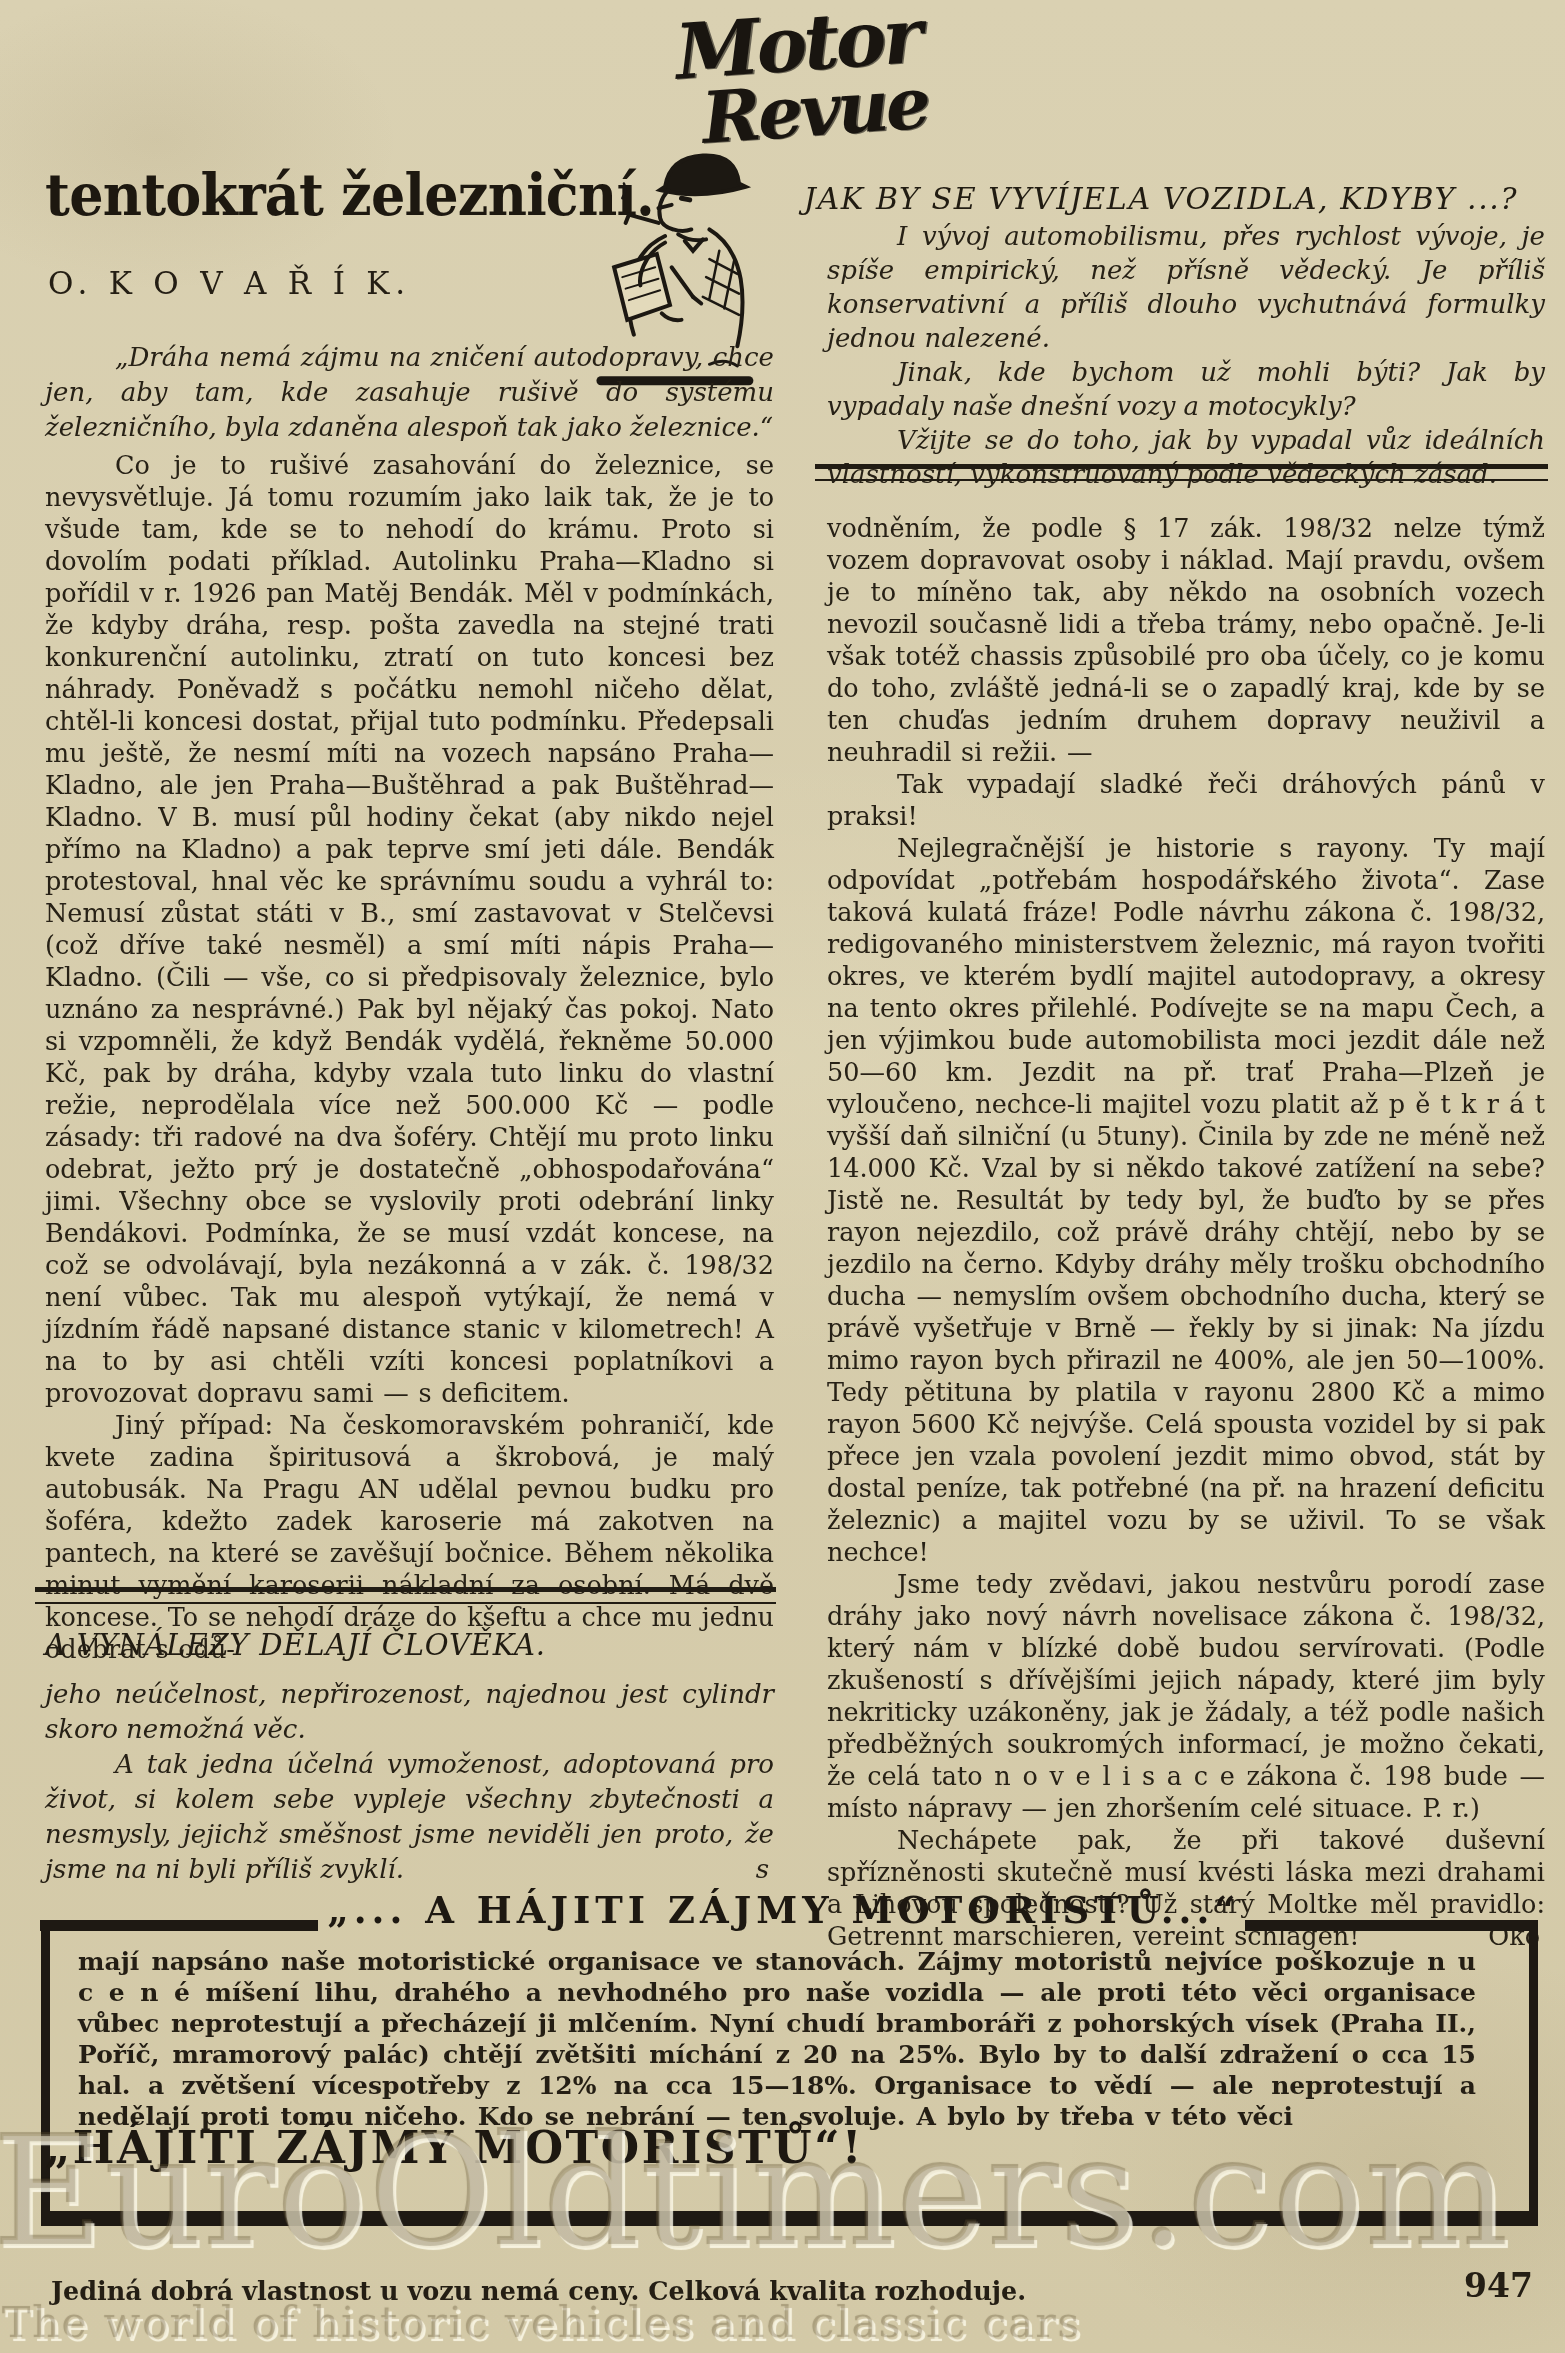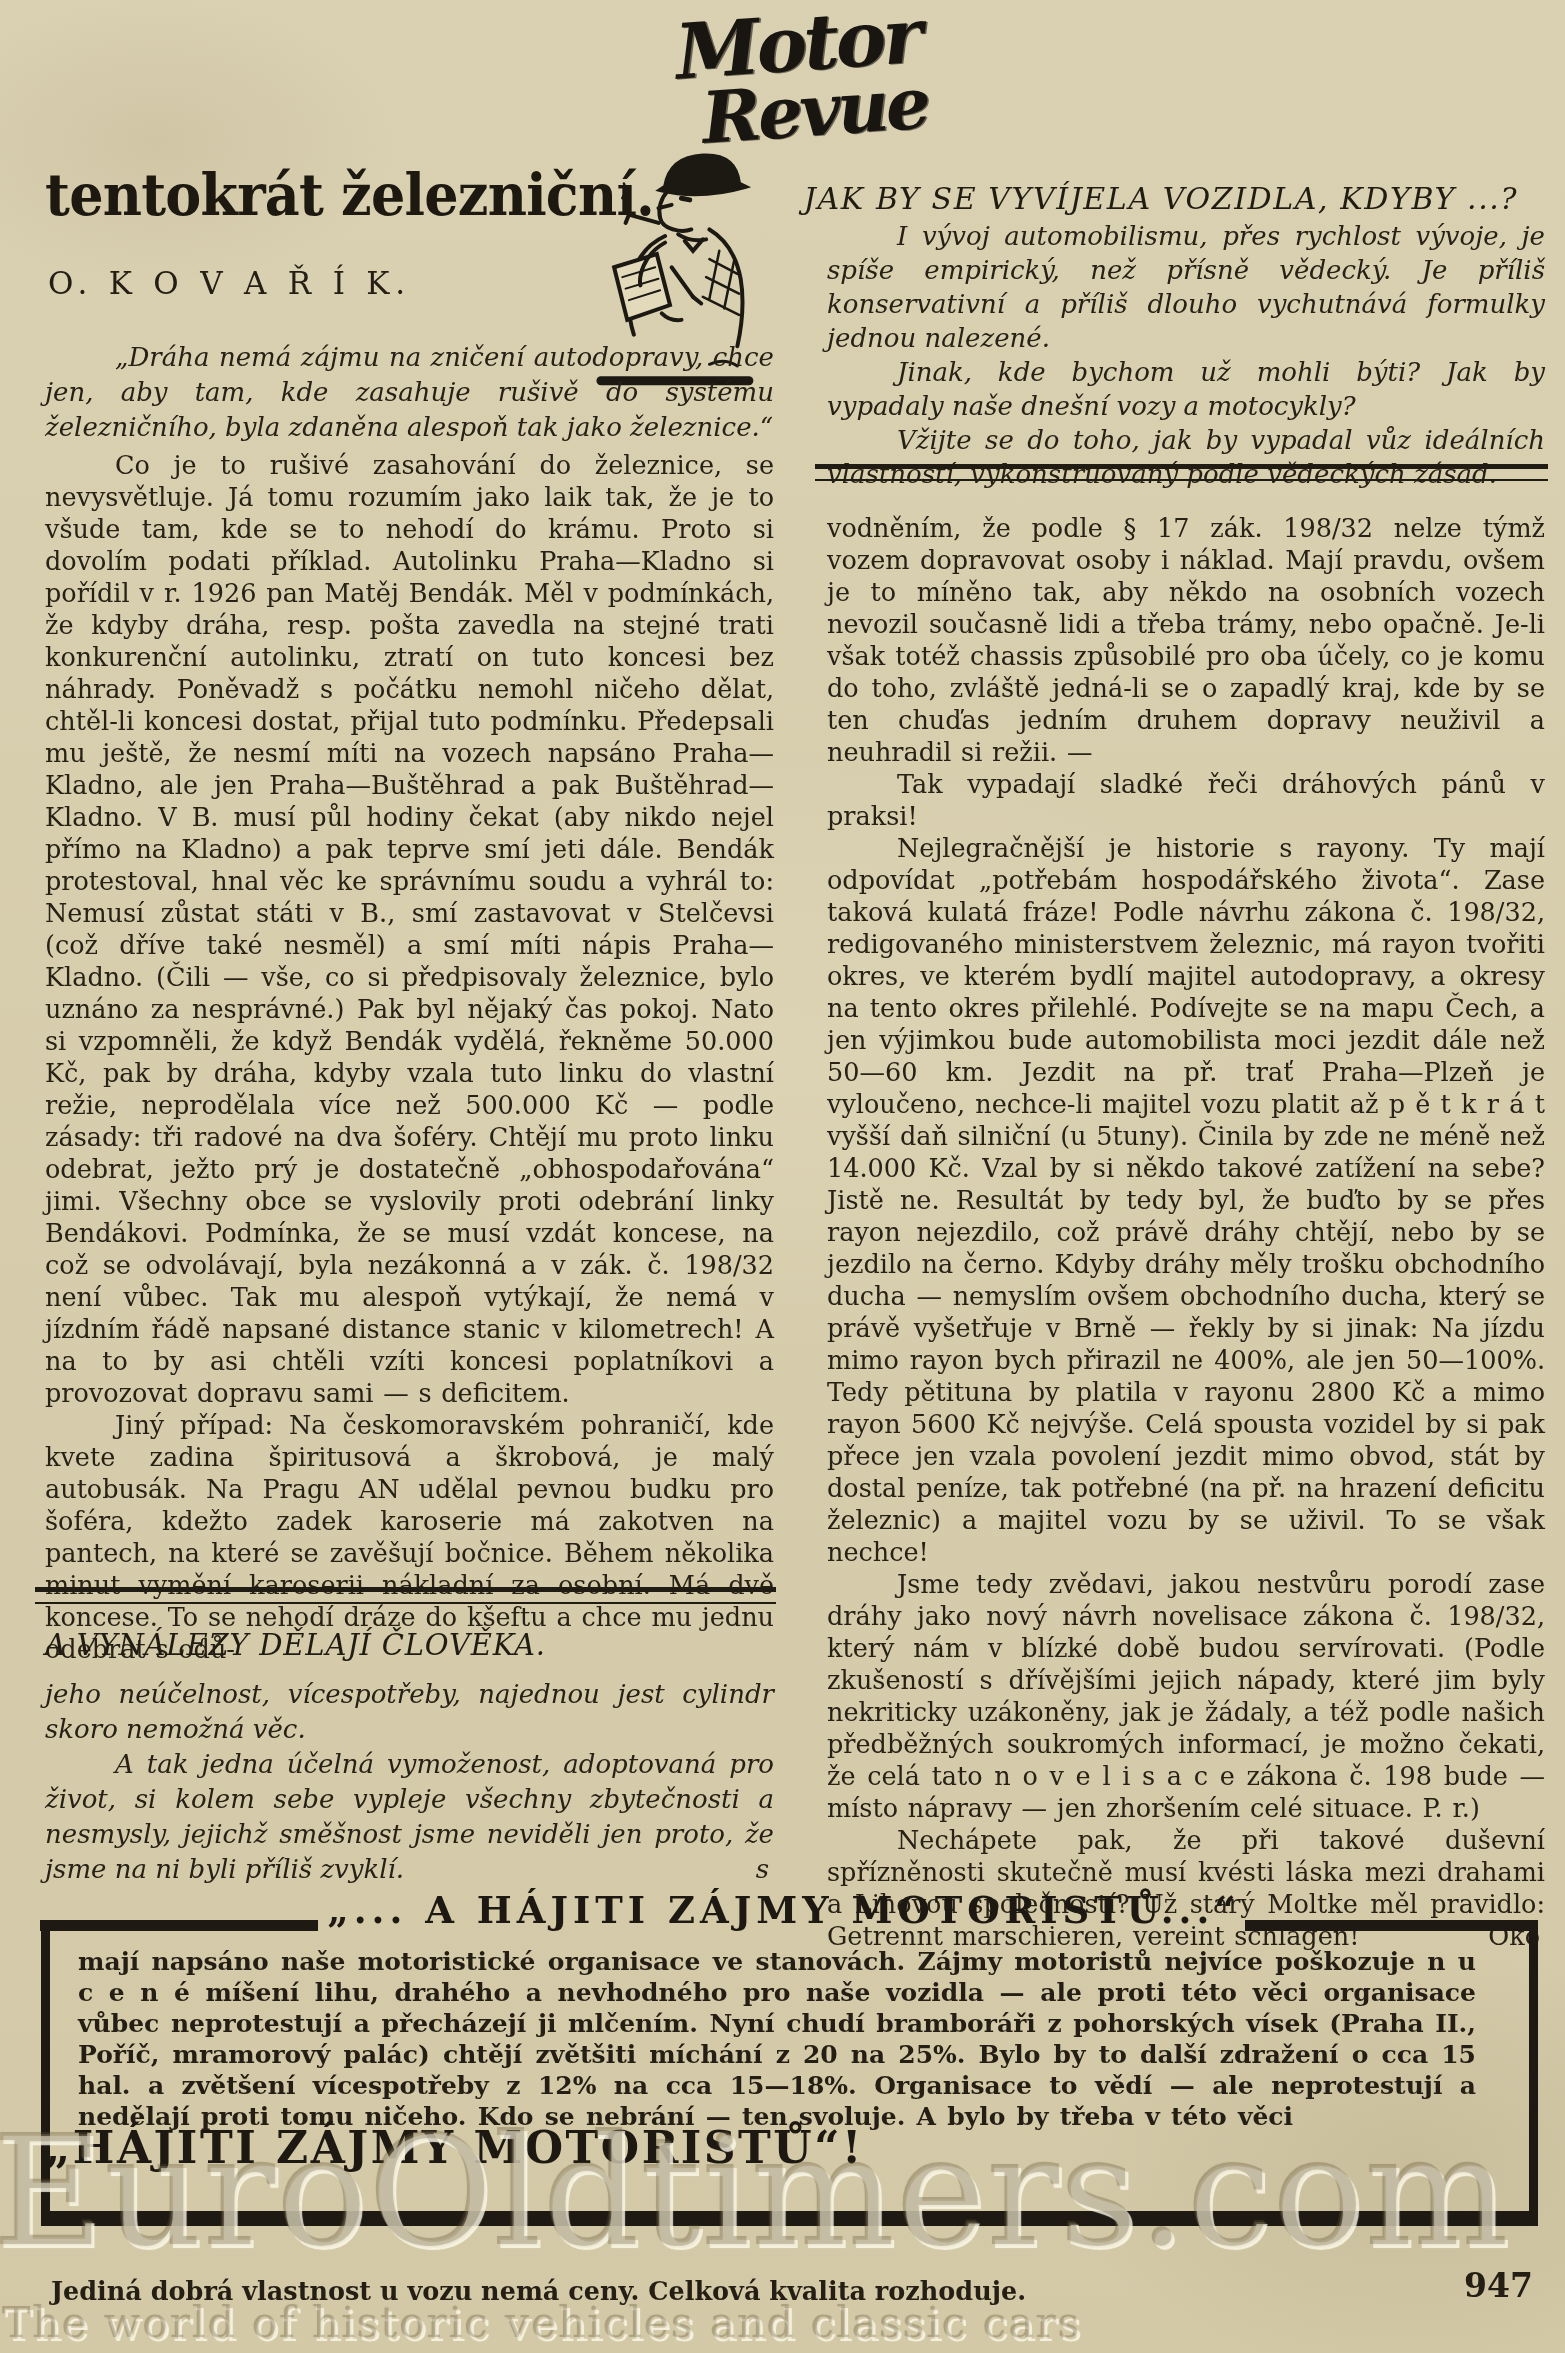--- a/index.html
+++ b/index.html
@@ -121,21 +121,21 @@
 
   <div class="col left-body">
     <p class="para ind">Co je to rušivé zasahování do železnice, se nevysvětluje. Já tomu rozumím jako laik tak, že je to všude tam, kde se to nehodí do krámu. Proto si dovolím podati příklad. Autolinku Praha—Kladno si pořídil v r. 1926 pan Matěj Bendák. Měl v podmínkách, že kdyby dráha, resp. pošta zavedla na stejné trati konkurenční autolinku, ztratí on tuto koncesi bez náhrady. Poněvadž s počátku nemohl ničeho dělat, chtěl-li koncesi dostat, přijal tuto podmínku. Předepsali mu ještě, že nesmí míti na vozech napsáno Praha—Kladno, ale jen Praha—Buštěhrad a pak Buštěhrad—Kladno. V B. musí půl hodiny čekat (aby nikdo nejel přímo na Kladno) a pak teprve smí jeti dále. Bendák protestoval, hnal věc ke správnímu soudu a vyhrál to: Nemusí zůstat státi v B., smí zastavovat v Stelčevsi (což dříve také nesměl) a smí míti nápis Praha—Kladno. (Čili — vše, co si předpisovaly železnice, bylo uznáno za nesprávné.) Pak byl nějaký čas pokoj. Nato si vzpomněli, že když Bendák vydělá, řekněme 50.000 Kč, pak by dráha, kdyby vzala tuto linku do vlastní režie, neprodělala více než 500.000 Kč — podle zásady: tři radové na dva šoféry. Chtějí mu proto linku odebrat, ježto prý je dostatečně „obhospodařována“ jimi. Všechny obce se vyslovily proti odebrání linky Bendákovi. Podmínka, že se musí vzdát koncese, na což se odvolávají, byla nezákonná a v zák. č. 198/32 není vůbec. Tak mu alespoň vytýkají, že nemá v jízdním řádě napsané distance stanic v kilometrech! A na to by asi chtěli vzíti koncesi poplatníkovi a provozovat dopravu sami — s deficitem.</p>
     <p class="para ind">Jiný případ: Na českomoravském pohraničí, kde kvete zadina špiritusová a škrobová, je malý autobusák. Na Pragu AN udělal pevnou budku pro šoféra, kdežto zadek karoserie má zakotven na pantech, na které se zavěšují bočnice. Během několika minut vymění karoserii nákladní za osobní. Má dvě koncese. To se nehodí dráze do kšeftu a chce mu jednu odebrat s odů-</p>
   </div>
 
   <div class="rule left-rule"></div>
 
   <div class="invention">
     <div class="sec-head">A VYNÁLEZY DĚLAJÍ ČLOVĚKA.</div>
-    <p class="it-para">jeho neúčelnost, vícespotřeby, najednou jest cylindr skoro nemožná věc.</p>
+    <p class="it-para">jeho neúčelnost, nepřirozenost, najednou jest cylindr skoro nemožná věc.</p>
     <p class="it-para ind sigwrap">
       <span>A tak jedna účelná vymoženost, adoptovaná pro život, si kolem sebe vypleje všechny zbytečnosti a nesmysly, jejichž směšnost jsme neviděli jen proto, že jsme na ni byli příliš zvyklí.</span>
       <span class="sig">s</span>
     </p>
   </div>
 
   <div class="rc-head">JAK BY SE VYVÍJELA VOZIDLA, KDYBY ...?</div>
 
   <div class="rc-intro">
     <p class="it-para ind">I vývoj automobilismu, přes rychlost vývoje, je spíše empirický, než přísně vědecký. Je příliš konservativní a příliš dlouho vychutnává formulky jednou nalezené.</p>

